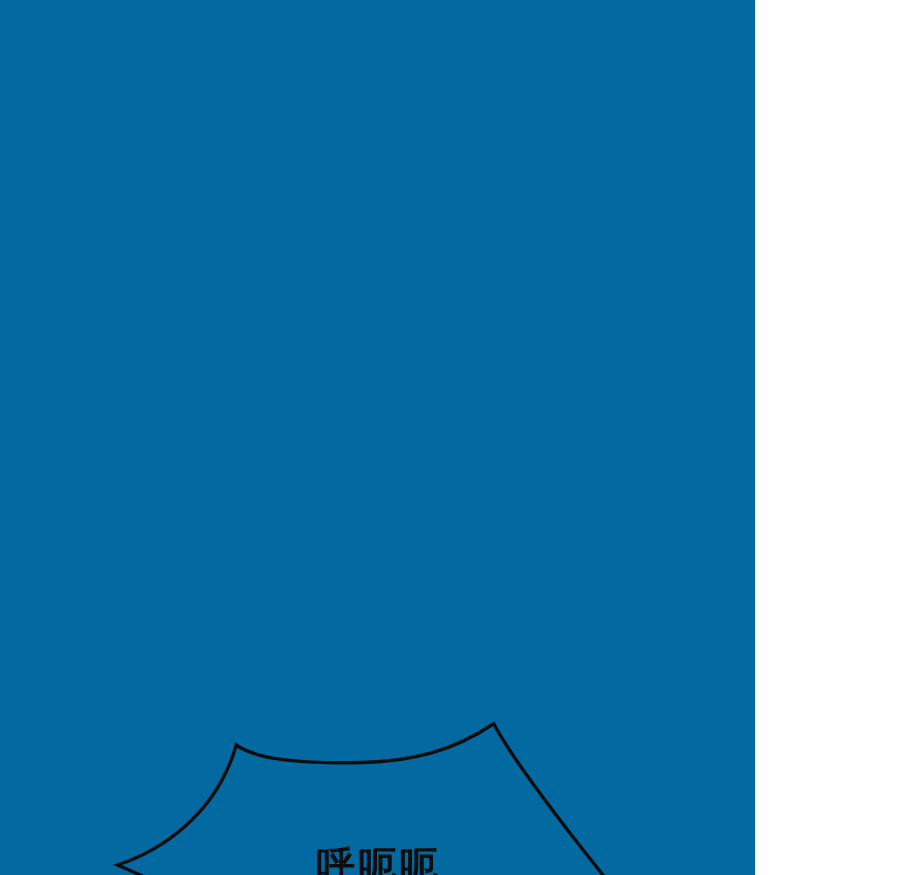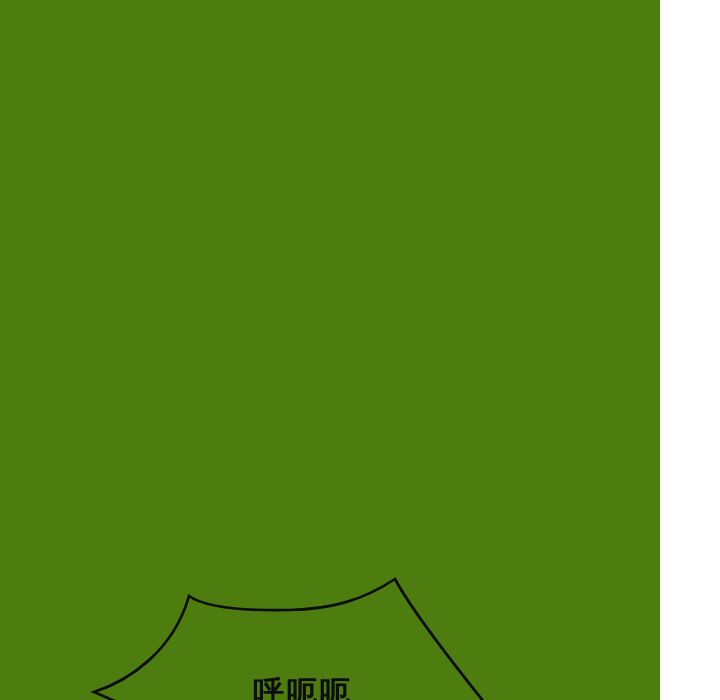--- a/index.html
+++ b/index.html
@@ -7,24 +7,24 @@
     padding: 0;
   }
   body {
     width: 720px;
     height: 700px;
     overflow: hidden;
     font-family: "Liberation Sans", "DejaVu Sans", sans-serif;
   }
   .panel {
     position: relative;
-    width: 660px;
+    width: 604px;
     height: 700px;
     overflow: hidden;
-    background: #4d7c0f;
+    background: #0369a1;
   }
   .bubble-svg {
     position: absolute;
     left: 0;
     top: 0;
     display: block;
   }
   .bubble-text {
     position: absolute;
     left: 253px;

